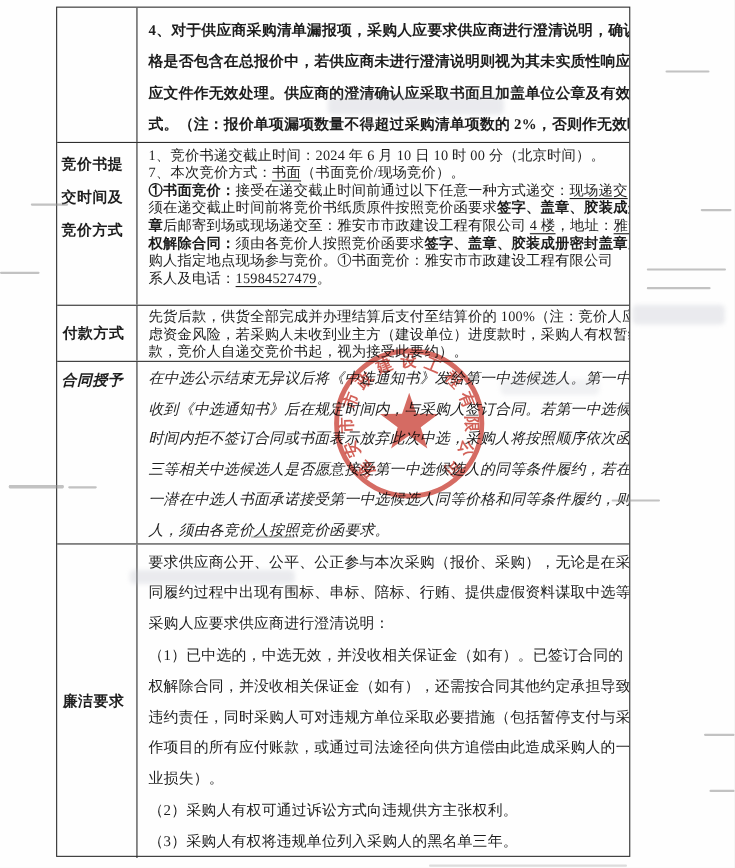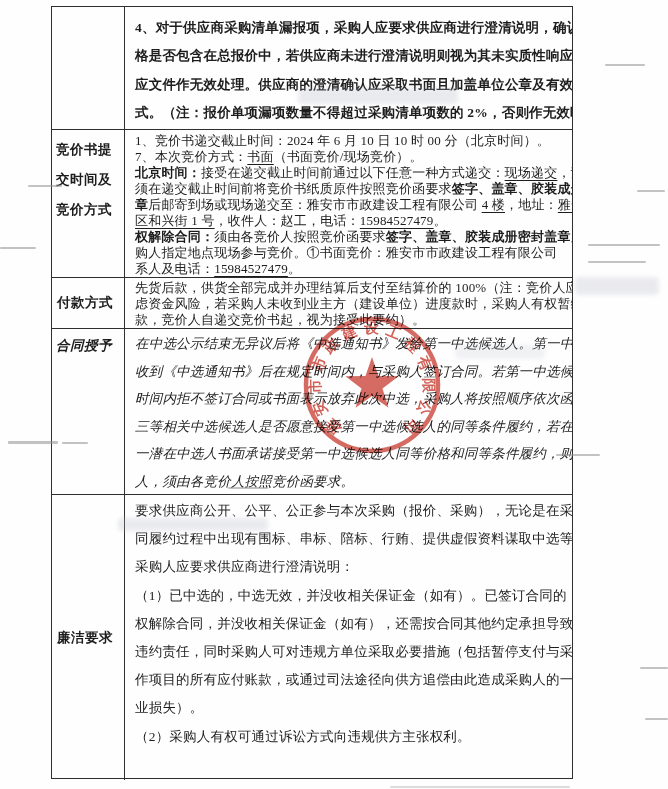--- a/index.html
+++ b/index.html
@@ -45,24 +45,23 @@
           <div class="line"><span>格是否包含在总报价中，若供应商未进行澄清说明则视为其未实质性响应，其竞价响</span></div>
           <div class="line"><span>应文件作无效处理。供应商的澄清确认应采取书面且加盖单位公章及有效签字的方</span></div>
           <div class="line"><span>式。（注：报价单项漏项数量不得超过采购清单项数的 2%，否则作无效响应处理）</span></div>
         </div>
       </div>
       <div class="row r1">
         <div class="hdr">竞价书提交时间及竞价方式</div>
         <div class="cnt">
           <div class="line"><span>1、竞价书递交截止时间：2024 年 6 月 10 日 10 时 00 分（北京时间）。</span></div>
           <div class="line"><span>7、本次竞价方式：</span><span class="u">书面</span><span>（书面竞价/现场竞价）。</span></div>
-          <div class="line"><span class="b">北京时间：</span><span>接受在递交截止时间前通过以下任意一种方式递交：</span><span class="u">现场递交</span><span>，竞价人</span></div>
+          <div class="line"><span class="b">①书面竞价：</span><span>接受在递交截止时间前通过以下任意一种方式递交：</span><span class="u">现场递交</span><span>，竞价人</span></div>
           <div class="line"><span>须在递交截止时间前将竞价书纸质原件按照竞价函要求</span><span class="b">签字、盖章、胶装成册密封盖</span></div>
           <div class="line"><span class="b">章</span><span>后邮寄到场或现场递交至：雅安市市政建设工程有限公司 </span><span class="u">4 楼</span><span>，地址：</span><span class="u">雅安市雨城</span></div>
-          <div class="line"><span class="u">区和兴街 1 号</span><span>，收件人：赵工，电话：</span><span class="u">15984527479</span><span>。</span></div>
           <div class="line"><span class="b">权解除合同：</span><span>须由各竞价人按照竞价函要求</span><span class="b">签字、盖章、胶装成册密封盖章</span><span>后到采</span></div>
           <div class="line"><span>购人指定地点现场参与竞价。①书面竞价：雅安市市政建设工程有限公司 </span></div>
           <div class="line"><span>系人及电话：</span><span class="u">15984527479</span><span>。</span></div>
         </div>
       </div>
       <div class="row r2">
         <div class="hdr">付款方式</div>
         <div class="cnt">
           <div class="line"><span>先货后款，供货全部完成并办理结算后支付至结算价的 100%（注：竞价人应充分考</span></div>
           <div class="line"><span>虑资金风险，若采购人未收到业主方（建设单位）进度款时，采购人有权暂缓支付货</span></div>
@@ -85,20 +84,21 @@
         <div class="cnt">
           <div class="line"><span>要求供应商公开、公平、公正参与本次采购（报价、采购），无论是在采购过程或合</span></div>
           <div class="line"><span>同履约过程中出现有围标、串标、陪标、行贿、提供虚假资料谋取中选等行为的，采</span></div>
           <div class="line"><span>采购人应要求供应商进行澄清说明：</span></div>
           <div class="line"><span>（1）已中选的，中选无效，并没收相关保证金（如有）。已签订合同的，采购人有</span></div>
           <div class="line"><span>权解除合同，并没收相关保证金（如有），还需按合同其他约定承担导致合同终止的</span></div>
           <div class="line"><span>违约责任，同时采购人可对违规方单位采取必要措施（包括暂停支付与采购人相关合</span></div>
           <div class="line"><span>作项目的所有应付账款，或通过司法途径向供方追偿由此造成采购人的一切经济及商</span></div>
           <div class="line"><span>业损失）。</span></div>
           <div class="line"><span>（2）采购人有权可通过诉讼方式向违规供方主张权利。</span></div>
+          <div class="line"><span>（3）采购人有权将违规单位列入采购人的黑名单三年。</span></div>
         </div>
       </div>
     </div>
 
   <svg class="seal" viewBox="0 0 160 160">
     <circle cx="80" cy="80" r="66" fill="none" stroke="#c8382d" stroke-width="4.5" opacity="0.85"></circle>
     <polygon points="80,52 86.5,71.1 106.6,71.3 90.5,83.4 96.5,102.7 80,91 63.5,102.7 69.5,83.4 53.4,71.3 73.5,71.1" fill="#c8382d" opacity="0.85"></polygon>
     <defs>
       <path id="sealArc" d="M 50.2,122.6 A 52,52 0 1 1 109.8,122.6" fill="none"></path>
     </defs>

